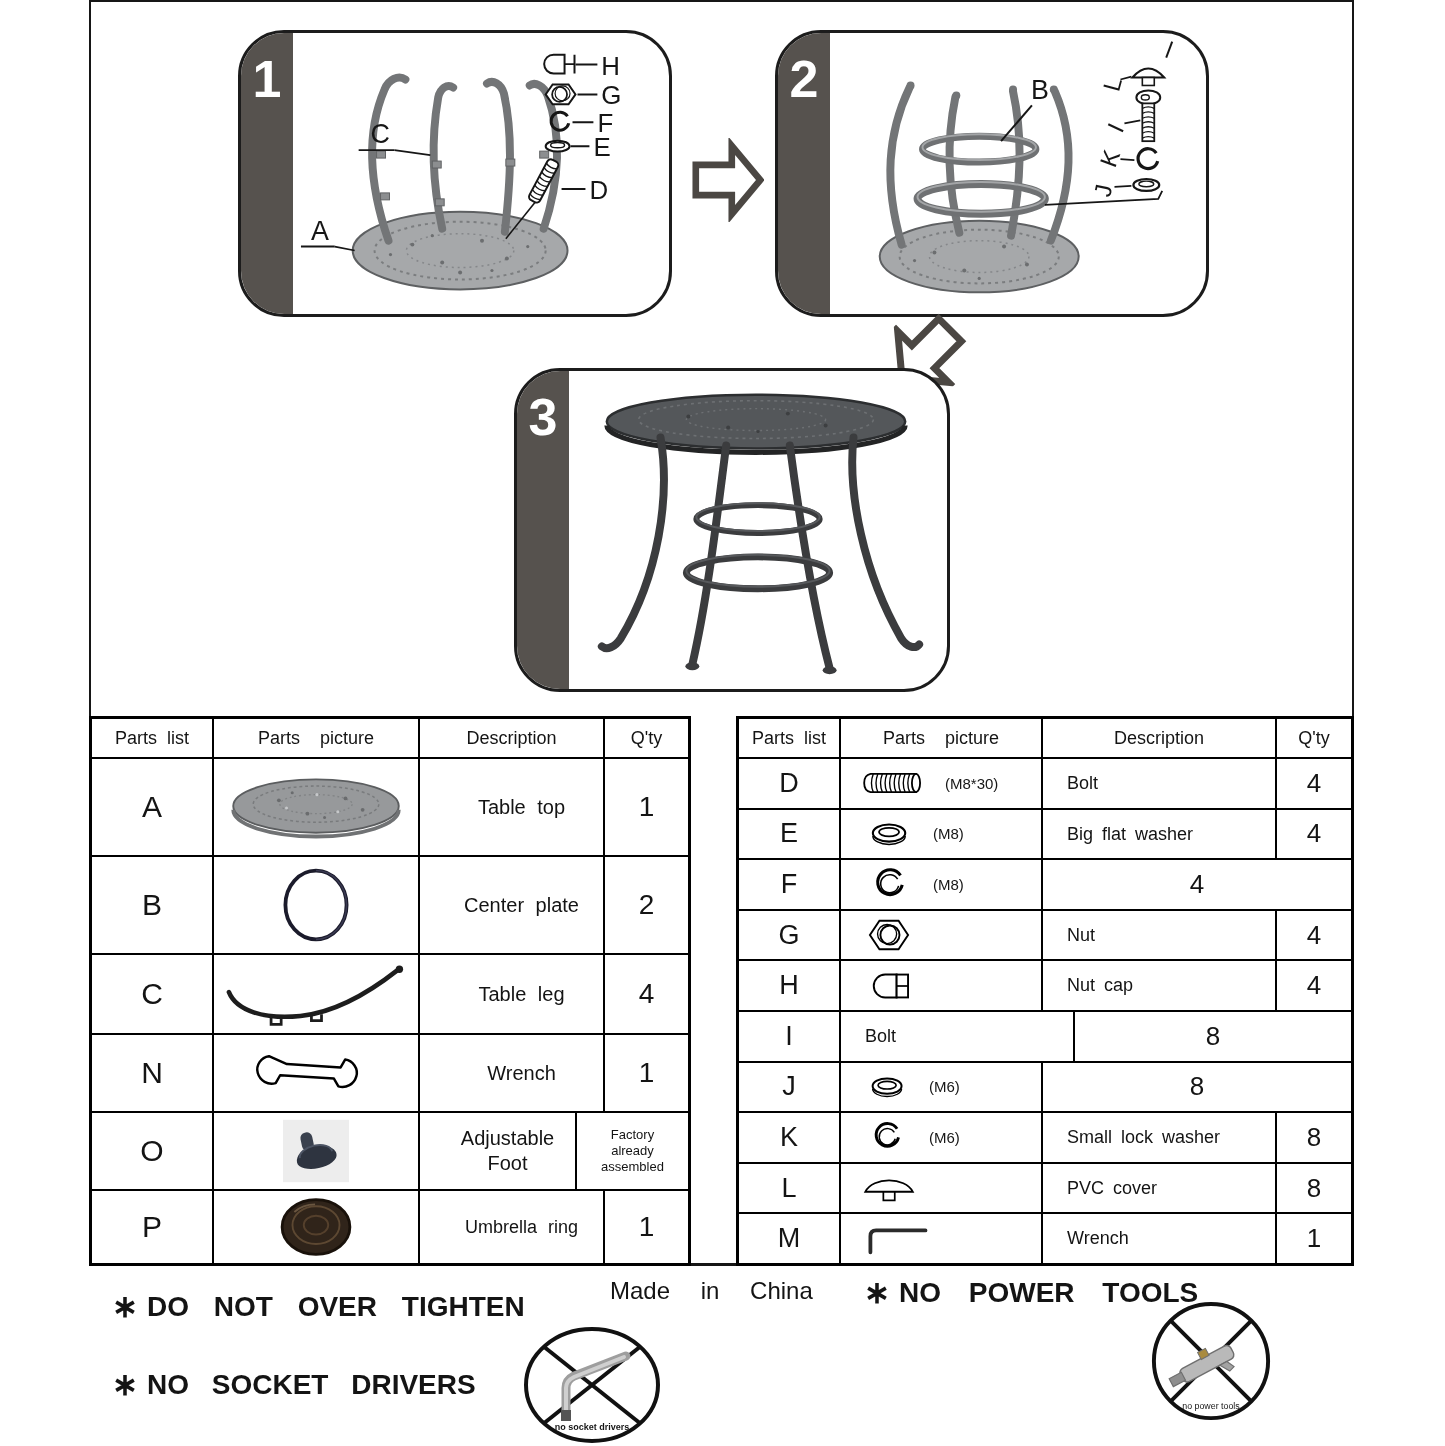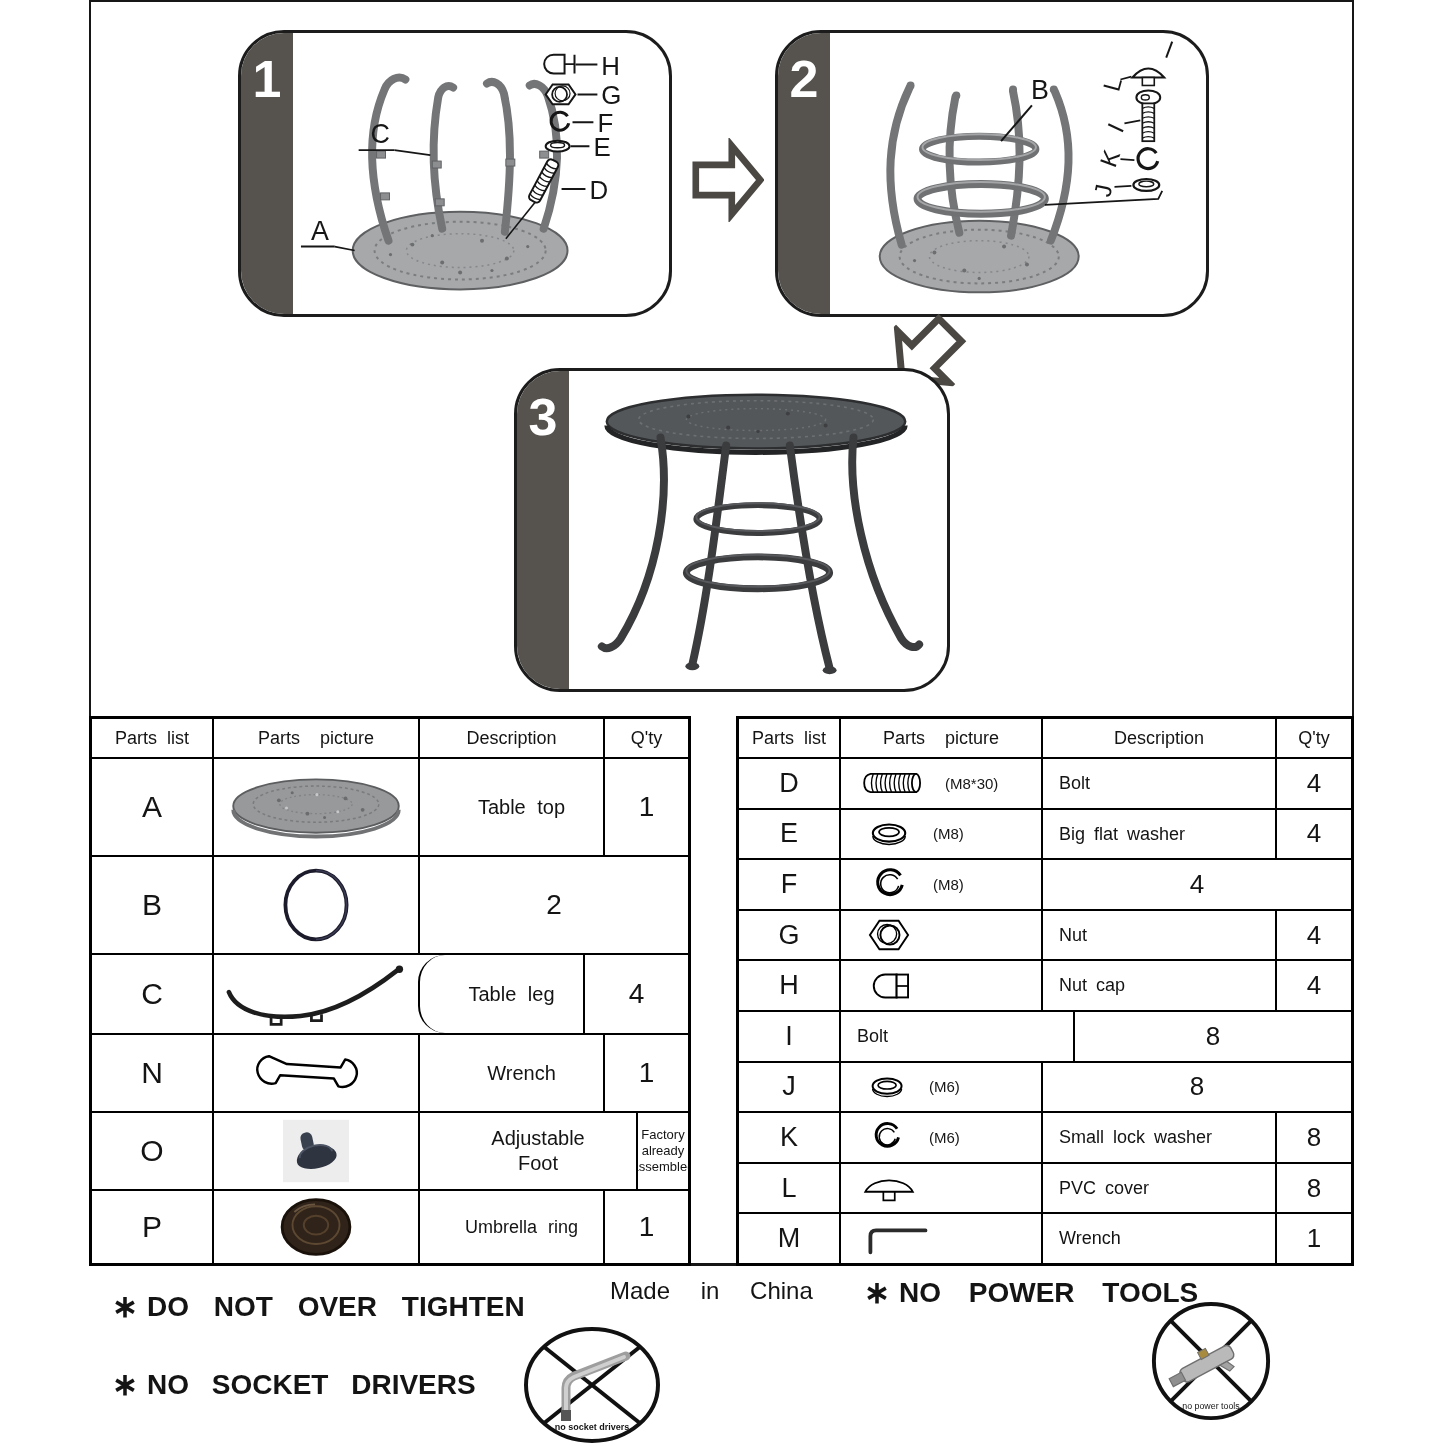--- a/index.html
+++ b/index.html
@@ -24,21 +24,21 @@
   .ptable{border:3px solid #000;display:flex;flex-direction:column;background:#fff;box-sizing:border-box;}
   .trow{display:flex;border-top:2px solid #000;flex:none;}
   .trow.first{border-top:none;}
   .cell{border-left:2px solid #000;box-sizing:border-box;display:flex;align-items:center;
         justify-content:center;text-align:center;overflow:hidden;}
   .cell.cfirst{border-left:none;}
   .hdr{font-size:18px;word-spacing:5px;}
   .pletter{font-size:30px;}
   .pletter.r{font-size:27px;}
   .desc{font-size:20px;word-spacing:6px;white-space:pre-line;line-height:1.25;padding-left:20px;}
-  .desc.r{font-size:18px;justify-content:flex-start;text-align:left;padding-left:16px;word-spacing:4px;}
+  .desc.r{font-size:18px;justify-content:flex-start;text-align:left;padding-left:24px;word-spacing:4px;}
   .qty{font-size:28px;}
   .qty.small{font-size:13px;white-space:pre-line;line-height:1.25;}
   .piccell{justify-content:center;}
   .piccell.r{justify-content:flex-start;padding-left:18px;gap:12px;}
   .sizelbl{font-size:15px;color:#161616;}
 
   
   .warn{display:flex;align-items:center;font-weight:bold;white-space:nowrap;}
   .warn .ast{font-size:31px;margin-right:9px;font-weight:bold;}
   .w1{left:112px;top:1288px;font-size:28px;word-spacing:17px;}
@@ -292,34 +292,35 @@
     </div>
 
     <div class="trow" style="height:96px;">
       <div class="cell cfirst pletter" style="width:120px;">B</div>
       <div class="cell piccell" style="width:206px;">
         <svg width="86" height="86" viewBox="0 0 90 90">
           <ellipse cx="45" cy="45" rx="32" ry="36" fill="none" stroke="#1b1b2b" stroke-width="4"></ellipse>
           <path d="M45,9 a32,36 0 0 1 0,72" fill="none" stroke="#3a3a52" stroke-width="1.6"></path>
         </svg>
       </div>
+      <div class="cell desc" style="width:185px;">Center plate</div>
       <div class="cell qty" style="flex:1;">2</div>
     </div>
 
     <div class="trow" style="height:78px;">
       <div class="cell cfirst pletter" style="width:120px;">C</div>
       <div class="cell piccell" style="width:206px;">
         <svg width="196" height="66" viewBox="0 0 210 72">
           <path d="M10,34 C18,54 48,64 88,60 C128,56 166,32 194,10" fill="none" stroke="#1d1d1d" stroke-width="5" stroke-linecap="round"></path>
           <circle cx="196" cy="9" r="4" fill="#1d1d1d"></circle>
           <path d="M56,61 v8 h11 v-7" fill="none" stroke="#1d1d1d" stroke-width="3"></path>
           <path d="M100,57 v8 h11 v-7" fill="none" stroke="#1d1d1d" stroke-width="3"></path>
         </svg>
       </div>
-      <div class="cell desc" style="width:165px;border-radius:27px;">Table leg</div>
+      <div class="cell desc" style="width:185px;">Table leg</div>
       <div class="cell qty" style="flex:1;">4</div>
     </div>
 
     <div class="trow" style="height:76px;">
       <div class="cell cfirst pletter" style="width:120px;">N</div>
       <div class="cell piccell" style="width:206px;">
         <svg width="150" height="56" viewBox="0 0 124 50">
           <path d="M20,10 c-7,1 -12,8 -10,15 c2,7 9,11 16,9 l4,-7 48,3 4,7
                    c7,2 14,-2 16,-9 c2,-7 -3,-14 -10,-15 l-4,7 -48,-3 z" fill="#fff" stroke="#000" stroke-width="2.2" stroke-linejoin="round"></path>
         </svg>
@@ -333,21 +334,21 @@
       <div class="cell piccell" style="width:206px;">
         <svg width="70" height="66" viewBox="0 0 76 72">
           <rect x="2" y="2" width="72" height="68" fill="#ededed"></rect>
           <g transform="rotate(-12 38 40)">
             <rect x="25" y="14" width="13" height="20" rx="6" fill="#3a414e"></rect>
             <path d="M16,44 a22,14 0 0 1 44,0 a22,11 0 0 1 -44,0 z" fill="#2e3440"></path>
             <path d="M20,40 a18,10 0 0 1 36,0" fill="none" stroke="#4c5464" stroke-width="2"></path>
           </g>
         </svg>
       </div>
-      <div class="cell desc" style="width:218px;">Adjustable
+      <div class="cell desc" style="width:157px;">Adjustable
 Foot</div>
       <div class="cell qty small" style="flex:1;">Factory
 already
 assembled</div>
     </div>
 
     <div class="trow" style="flex:1;">
       <div class="cell cfirst pletter" style="width:120px;">P</div>
       <div class="cell piccell" style="width:206px;">
         <svg width="86" height="64" viewBox="0 0 90 68">

